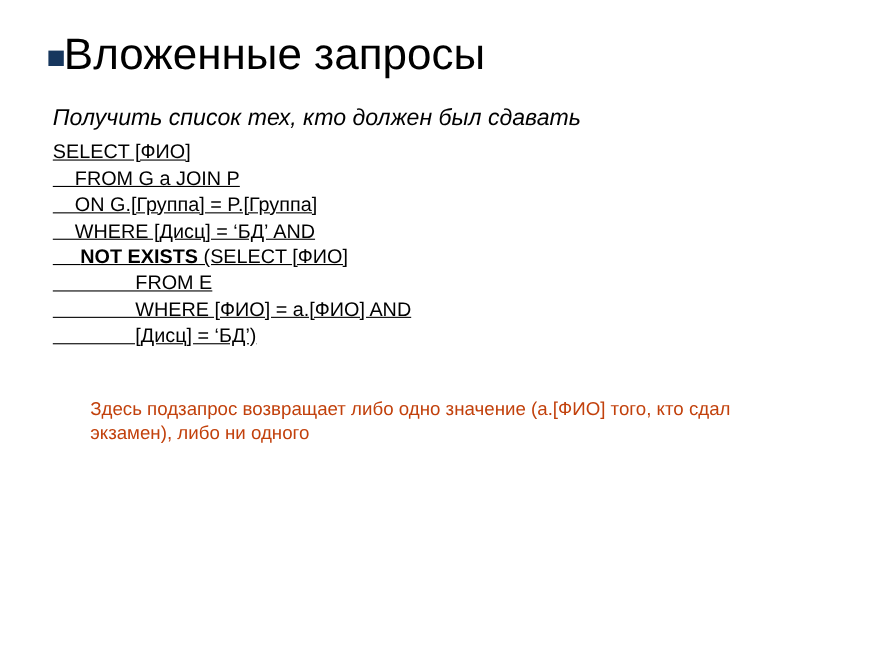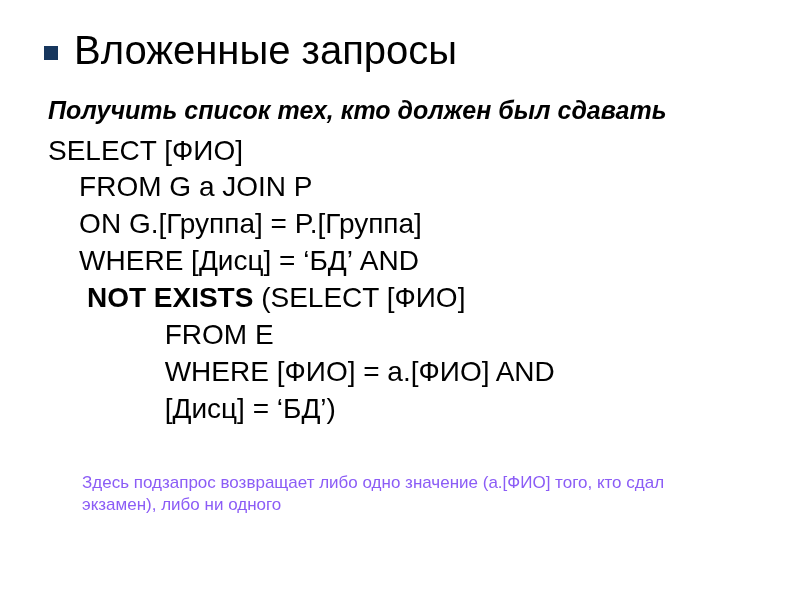--- a/index.html
+++ b/index.html
@@ -15,21 +15,20 @@
   .slide {
     box-sizing: border-box;
     width: 800px;
     height: 600px;
     padding: 28px 44px 24px 44px;
     position: relative;
   }
   .title-row {
     display: flex;
     align-items: flex-start;
-    gap: 16px;
     margin-bottom: 22px;
   }
   .bullet-sq {
     width: 14px;
     height: 14px;
     background: #17375e;
     margin-top: 18px;
     flex-shrink: 0;
   }
   h1.title {
@@ -37,43 +36,43 @@
     font-weight: 400;
     margin: 0;
     line-height: 1.1;
     color: #000;
   }
   .body {
     padding-left: 4px;
   }
   .task {
     font-style: italic;
-    font-size: 25px;
+    font-size: 21px;
     line-height: 1.3;
     margin: 0 0 6px 0;
-    font-weight: bold;
   }
   .task .ind {
     display: block;
     padding-left: 34px;
   }
   .sql {
     font-family: Arial, Helvetica, sans-serif;
-    font-size: 28px;
+    font-size: 18px;
     line-height: 1.32;
     white-space: pre;
+    text-decoration: underline;
   }
   .sql .b { font-weight: bold; }
   .subnote {
     font-size: 17px;
     line-height: 1.3;
     margin-top: 44px;
     padding-left: 34px;
     padding-right: 20px;
-    color: #8b5cf6;
+    color: #c2410c;
   }
 </style>
 </head>
 <body>
 
 <div class="slide">
 
   <div class="title-row">
     <div class="bullet-sq"></div>
     <h1 class="title">Вложенные запросы</h1>

